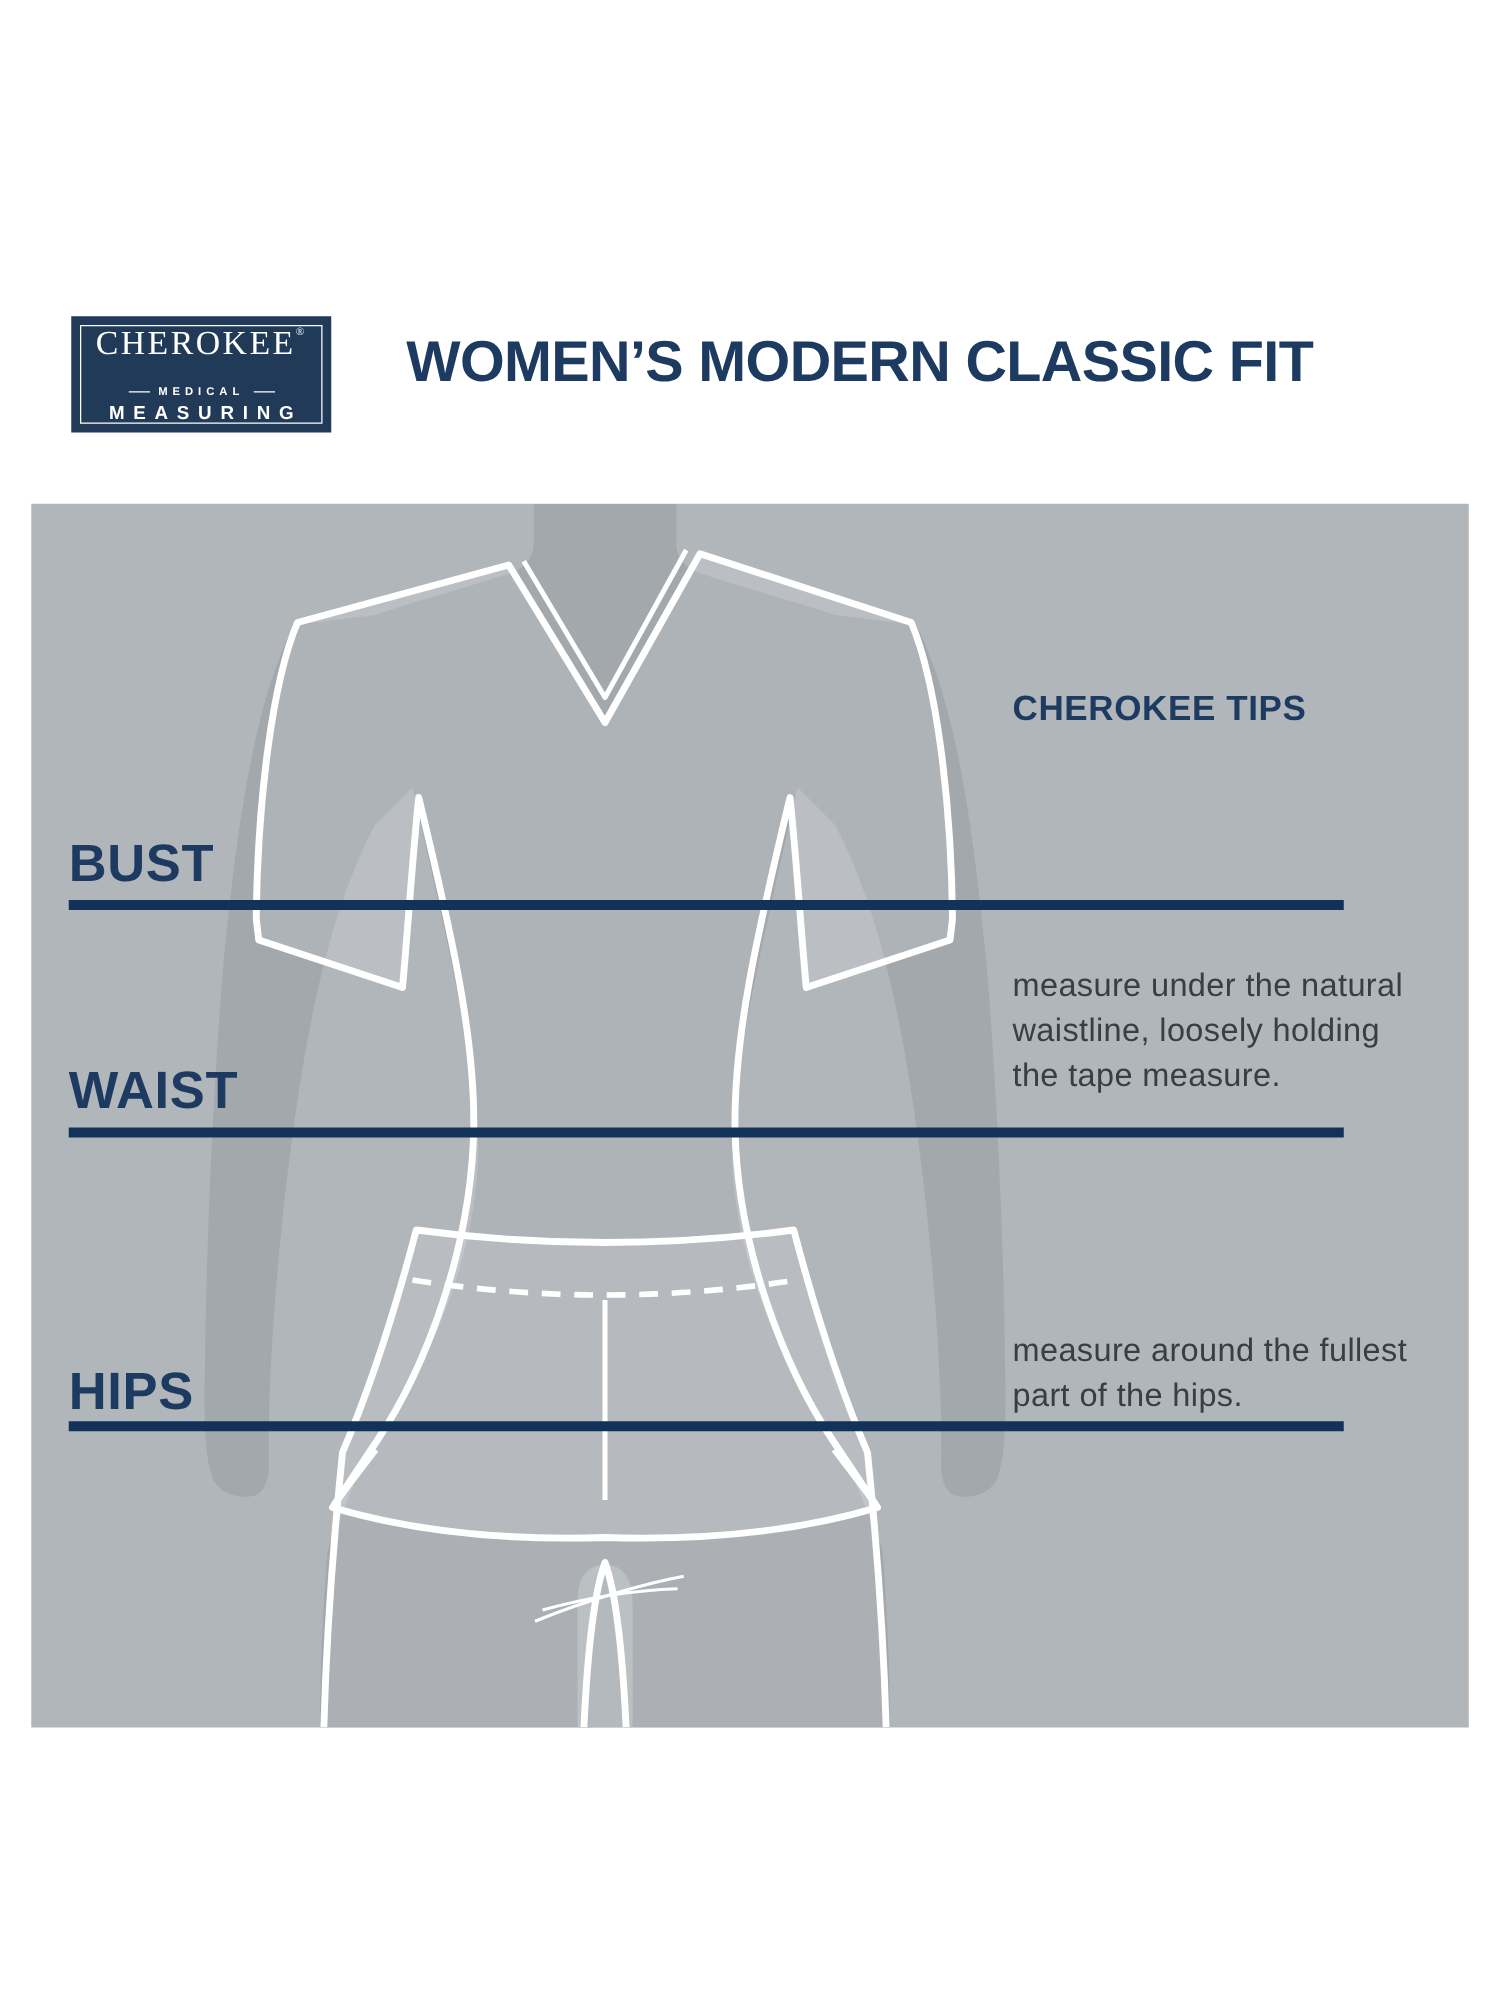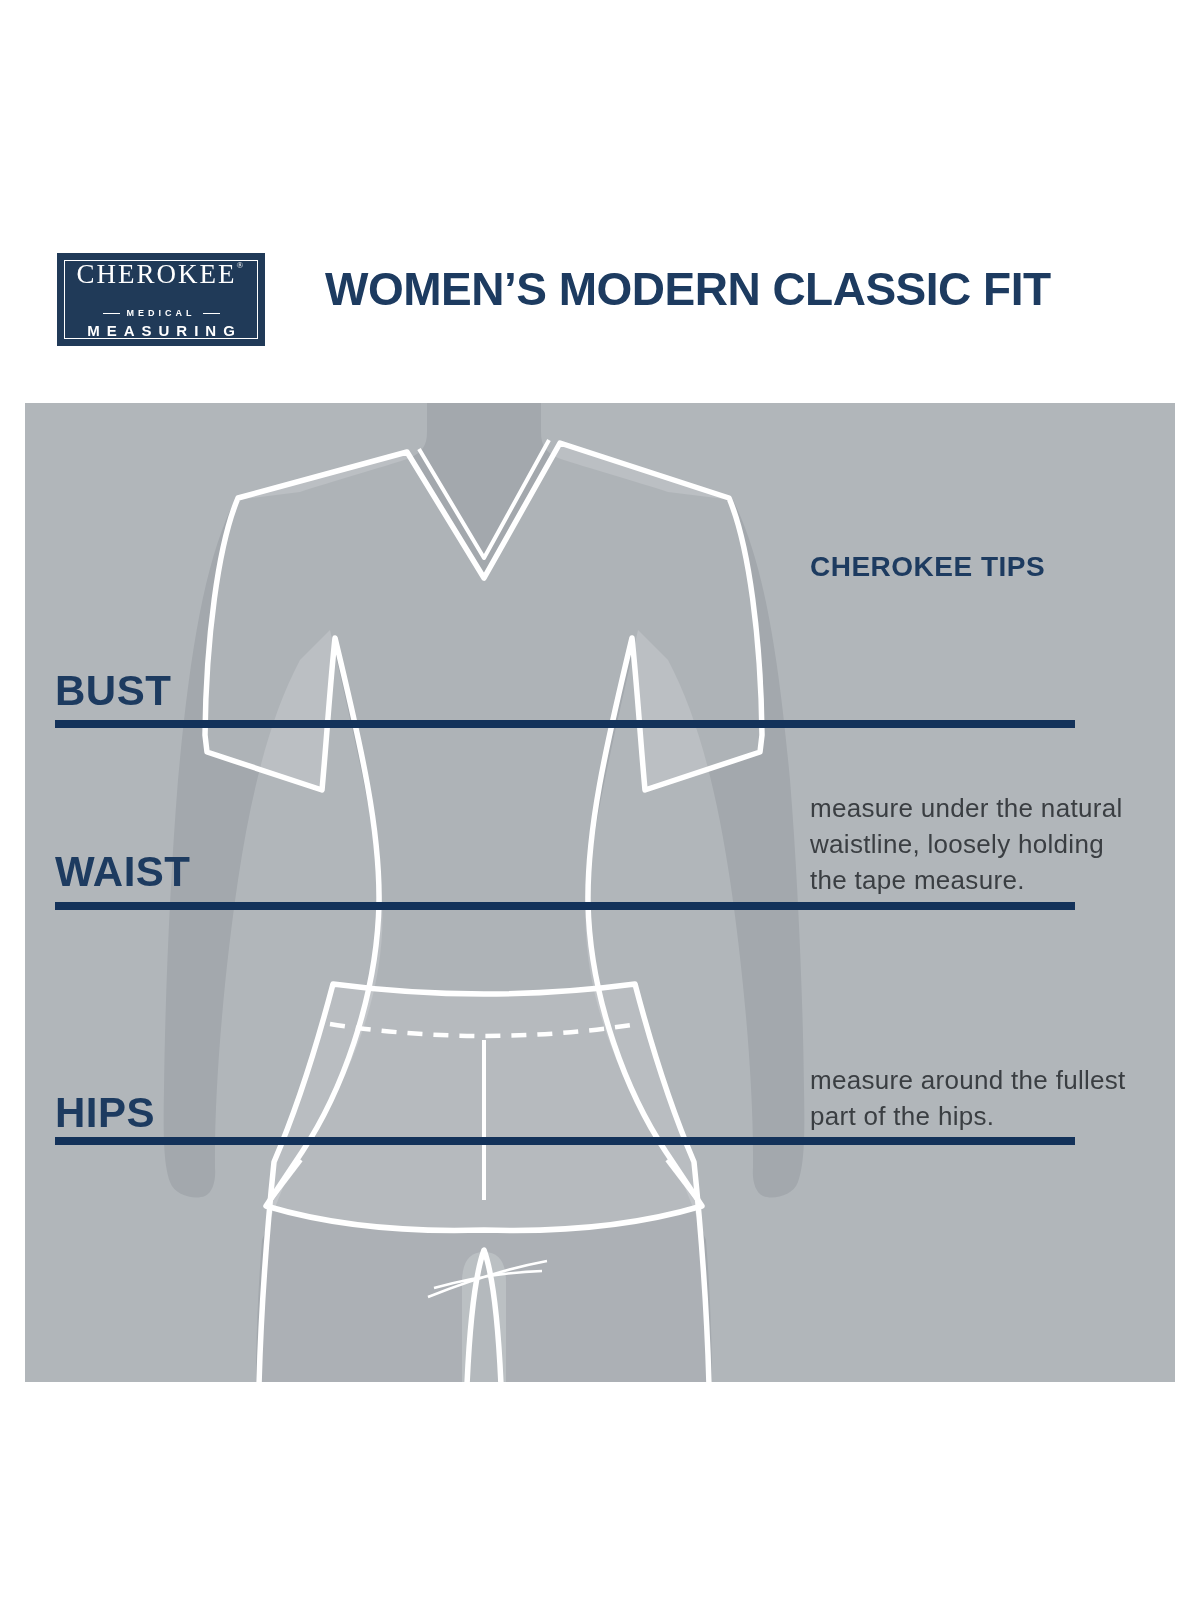--- a/index.html
+++ b/index.html
@@ -200,21 +200,21 @@
     </svg>
   </div>
 
   <div class="tips-heading">CHEROKEE TIPS</div>
 
   <div class="measure-label" style="top:670px;">BUST</div>
   <div class="measure-line" style="top:720px;"></div>
 
   <div class="measure-label" style="top:851px;">WAIST</div>
   <div class="measure-line" style="top:902px;"></div>
-  <div class="tip-text" style="top:790px;">measure under the natural
+  <div class="tip-text" style="top:770px;">measure under the natural
 waistline, loosely holding
 the tape measure.</div>
 
   <div class="measure-label" style="top:1092px;">HIPS</div>
   <div class="measure-line" style="top:1137px;"></div>
   <div class="tip-text" style="top:1062px;">measure around the fullest
 part of the hips.</div>
 
 </div>
 

